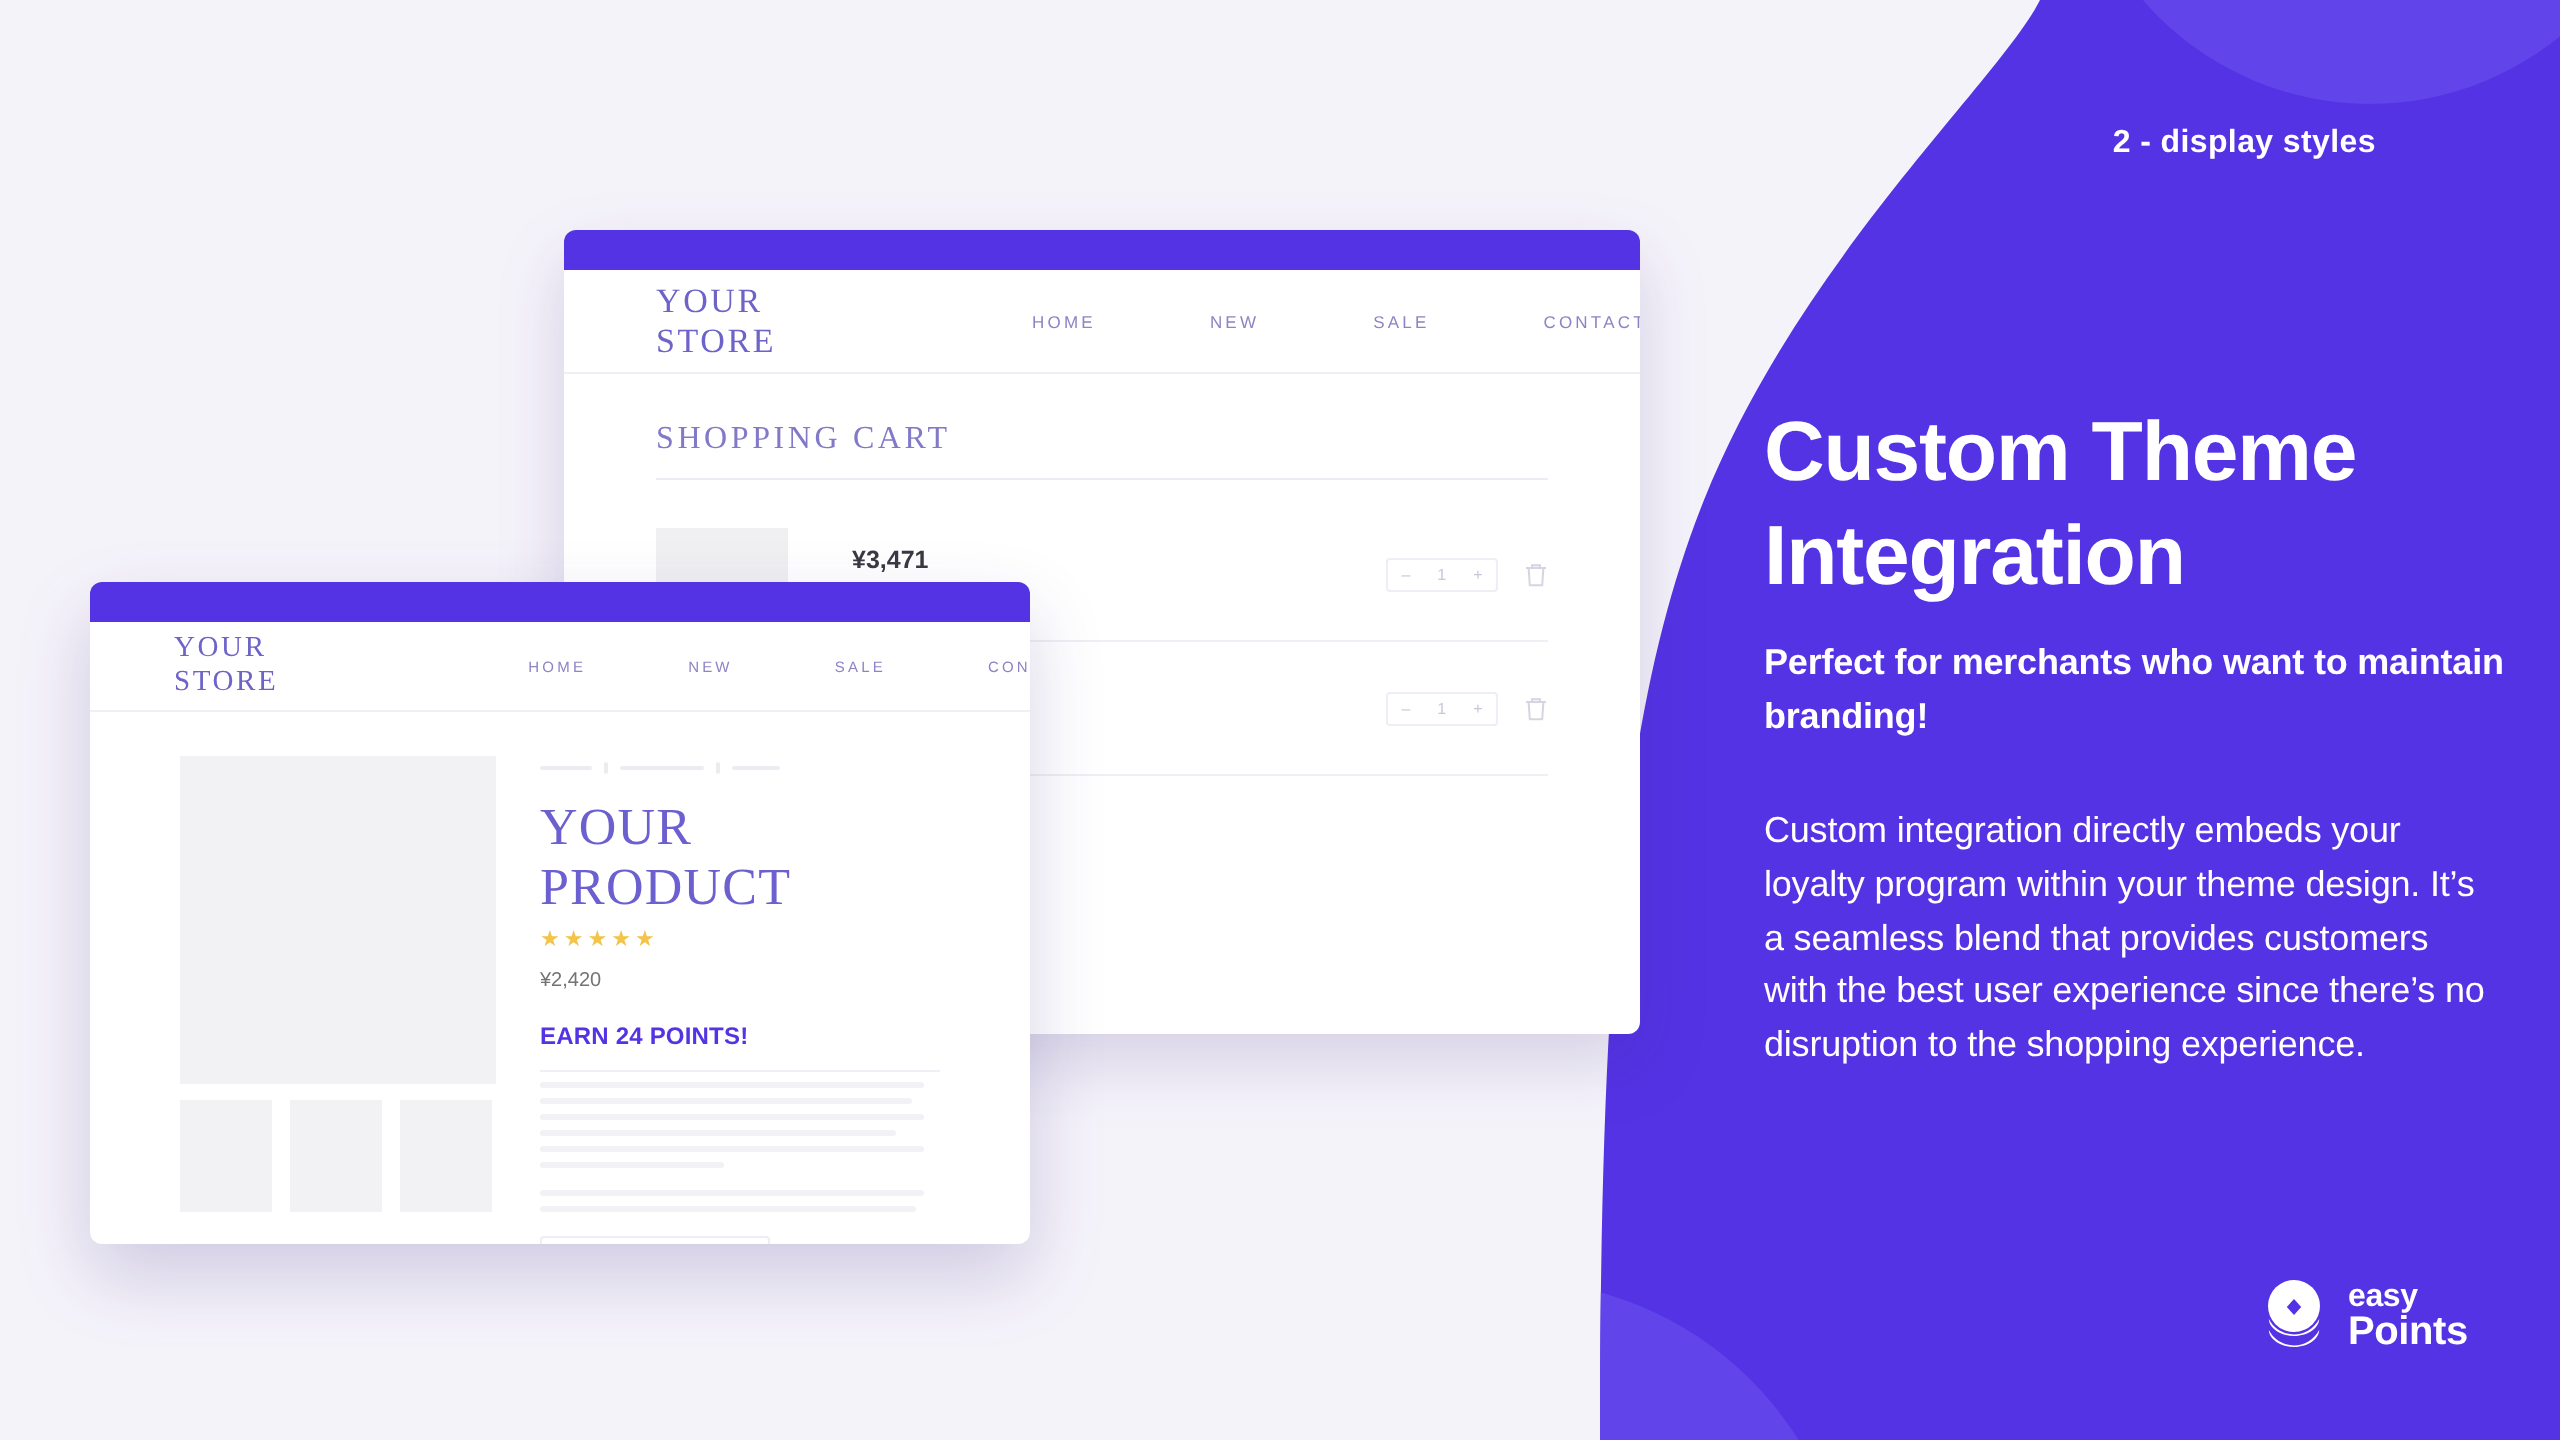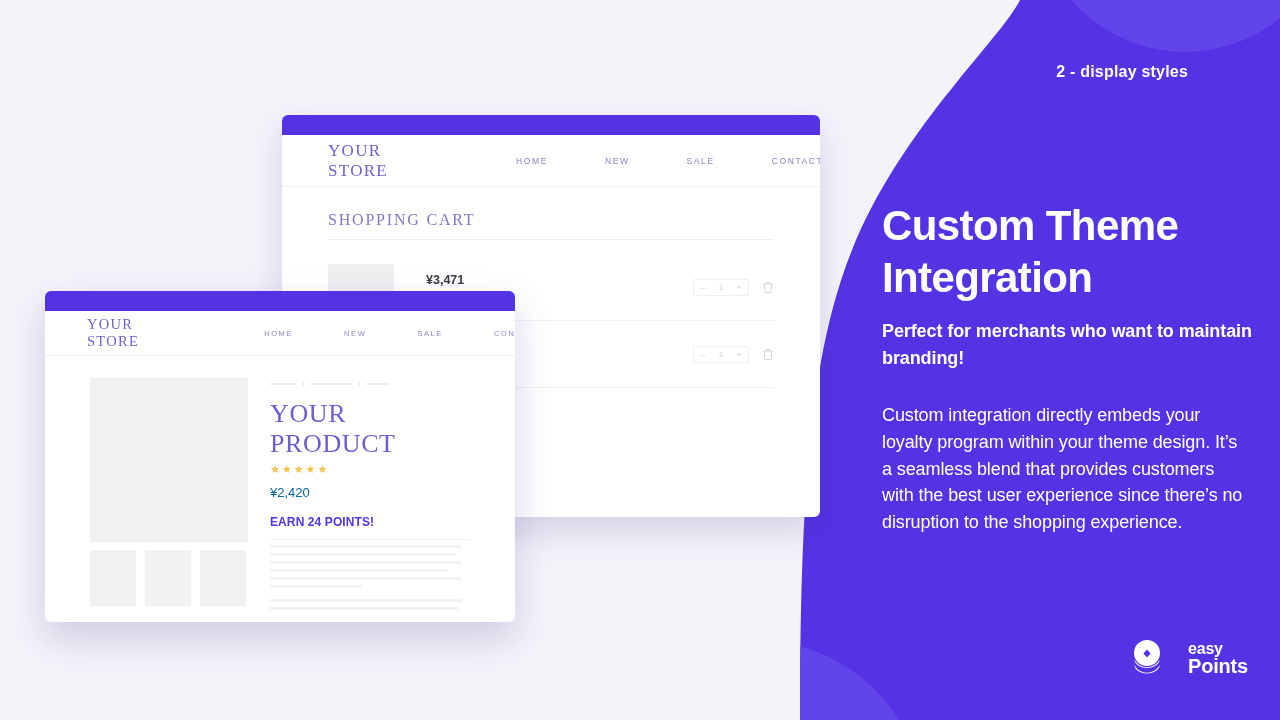--- a/index.html
+++ b/index.html
@@ -34,21 +34,21 @@
   #subhead{
     position:absolute; left:0; top:318px; width:390px;
     font-size:18px; line-height:27px; font-weight:bold; letter-spacing:-.1px;
   }
   #bodycopy{
     position:absolute; left:0; top:402px; width:366px;
     font-size:18px; line-height:26.8px; font-weight:normal; letter-spacing:-.1px;
   }
 
   
-  #logo{ position:absolute; left:1128px; top:638px; display:flex; align-items:center; gap:22px; }
+  #logo{ position:absolute; left:1128px; top:638px; display:flex; align-items:center; gap:8px; }
   #logo-coin{ width:38px; height:38px; flex:0 0 38px; }
   #logo-text{ color:#fff; font-weight:bold; font-size:17px; line-height:17px; letter-spacing:-.2px; }
   #logo-text div:first-child{ font-size:16px; }
   #logo-text div:last-child{ font-size:20px; margin-top:1px; }
 
   
   .window{ position:absolute; background:#fff; border-radius:6px; overflow:hidden; }
   .win-bar{ height:20px; background:#5433E4; }
   .store-nav{ display:flex; align-items:center; border-bottom:1px solid #F0EFF5; }
   .store-name{ color:#6E63C9; font-family:"Liberation Serif", serif; letter-spacing:1.3px; }
@@ -101,21 +101,21 @@
   #thumbs div{ width:46px; height:56px; background:#F2F2F4; }
 
   #product-detail{ margin-left:22px; width:200px; }
   #breadcrumb{ display:flex; align-items:center; gap:6px; height:12px; }
   #breadcrumb span{ display:block; height:2px; background:#ECEBF1; border-radius:1px; }
   #product-title{
     font-family:"Liberation Serif", serif; font-size:26px; color:#6C5FD0;
     letter-spacing:.6px; margin-top:9px;
   }
   #stars{ color:#F3C34A; font-size:11px; letter-spacing:2px; margin-top:4px; }
-  #product-price{ font-size:13px; color:#0369a1; margin-top:9px; }
+  #product-price{ font-size:10px; color:#737373; margin-top:9px; }
   #product-points{ font-size:12px; font-weight:bold; color:#5433E4; margin-top:15px; letter-spacing:.1px; }
   #detail-rule{ height:1px; background:#F0EFF5; margin-top:10px; }
   .skel{ height:3px; background:#F2F1F6; border-radius:2px; margin-top:5px; }
   #product-stepper{
     width:115px; height:22px; border:1px solid #EFEDF5; border-radius:2px;
     display:flex; align-items:center; justify-content:space-around;
     font-size:9px; color:#C9C6D8; margin-top:12px;
   }
   #add-to-cart-button{
     width:115px; height:22px; margin-top:7px; border:1px solid #BFB6EC; border-radius:2px;

